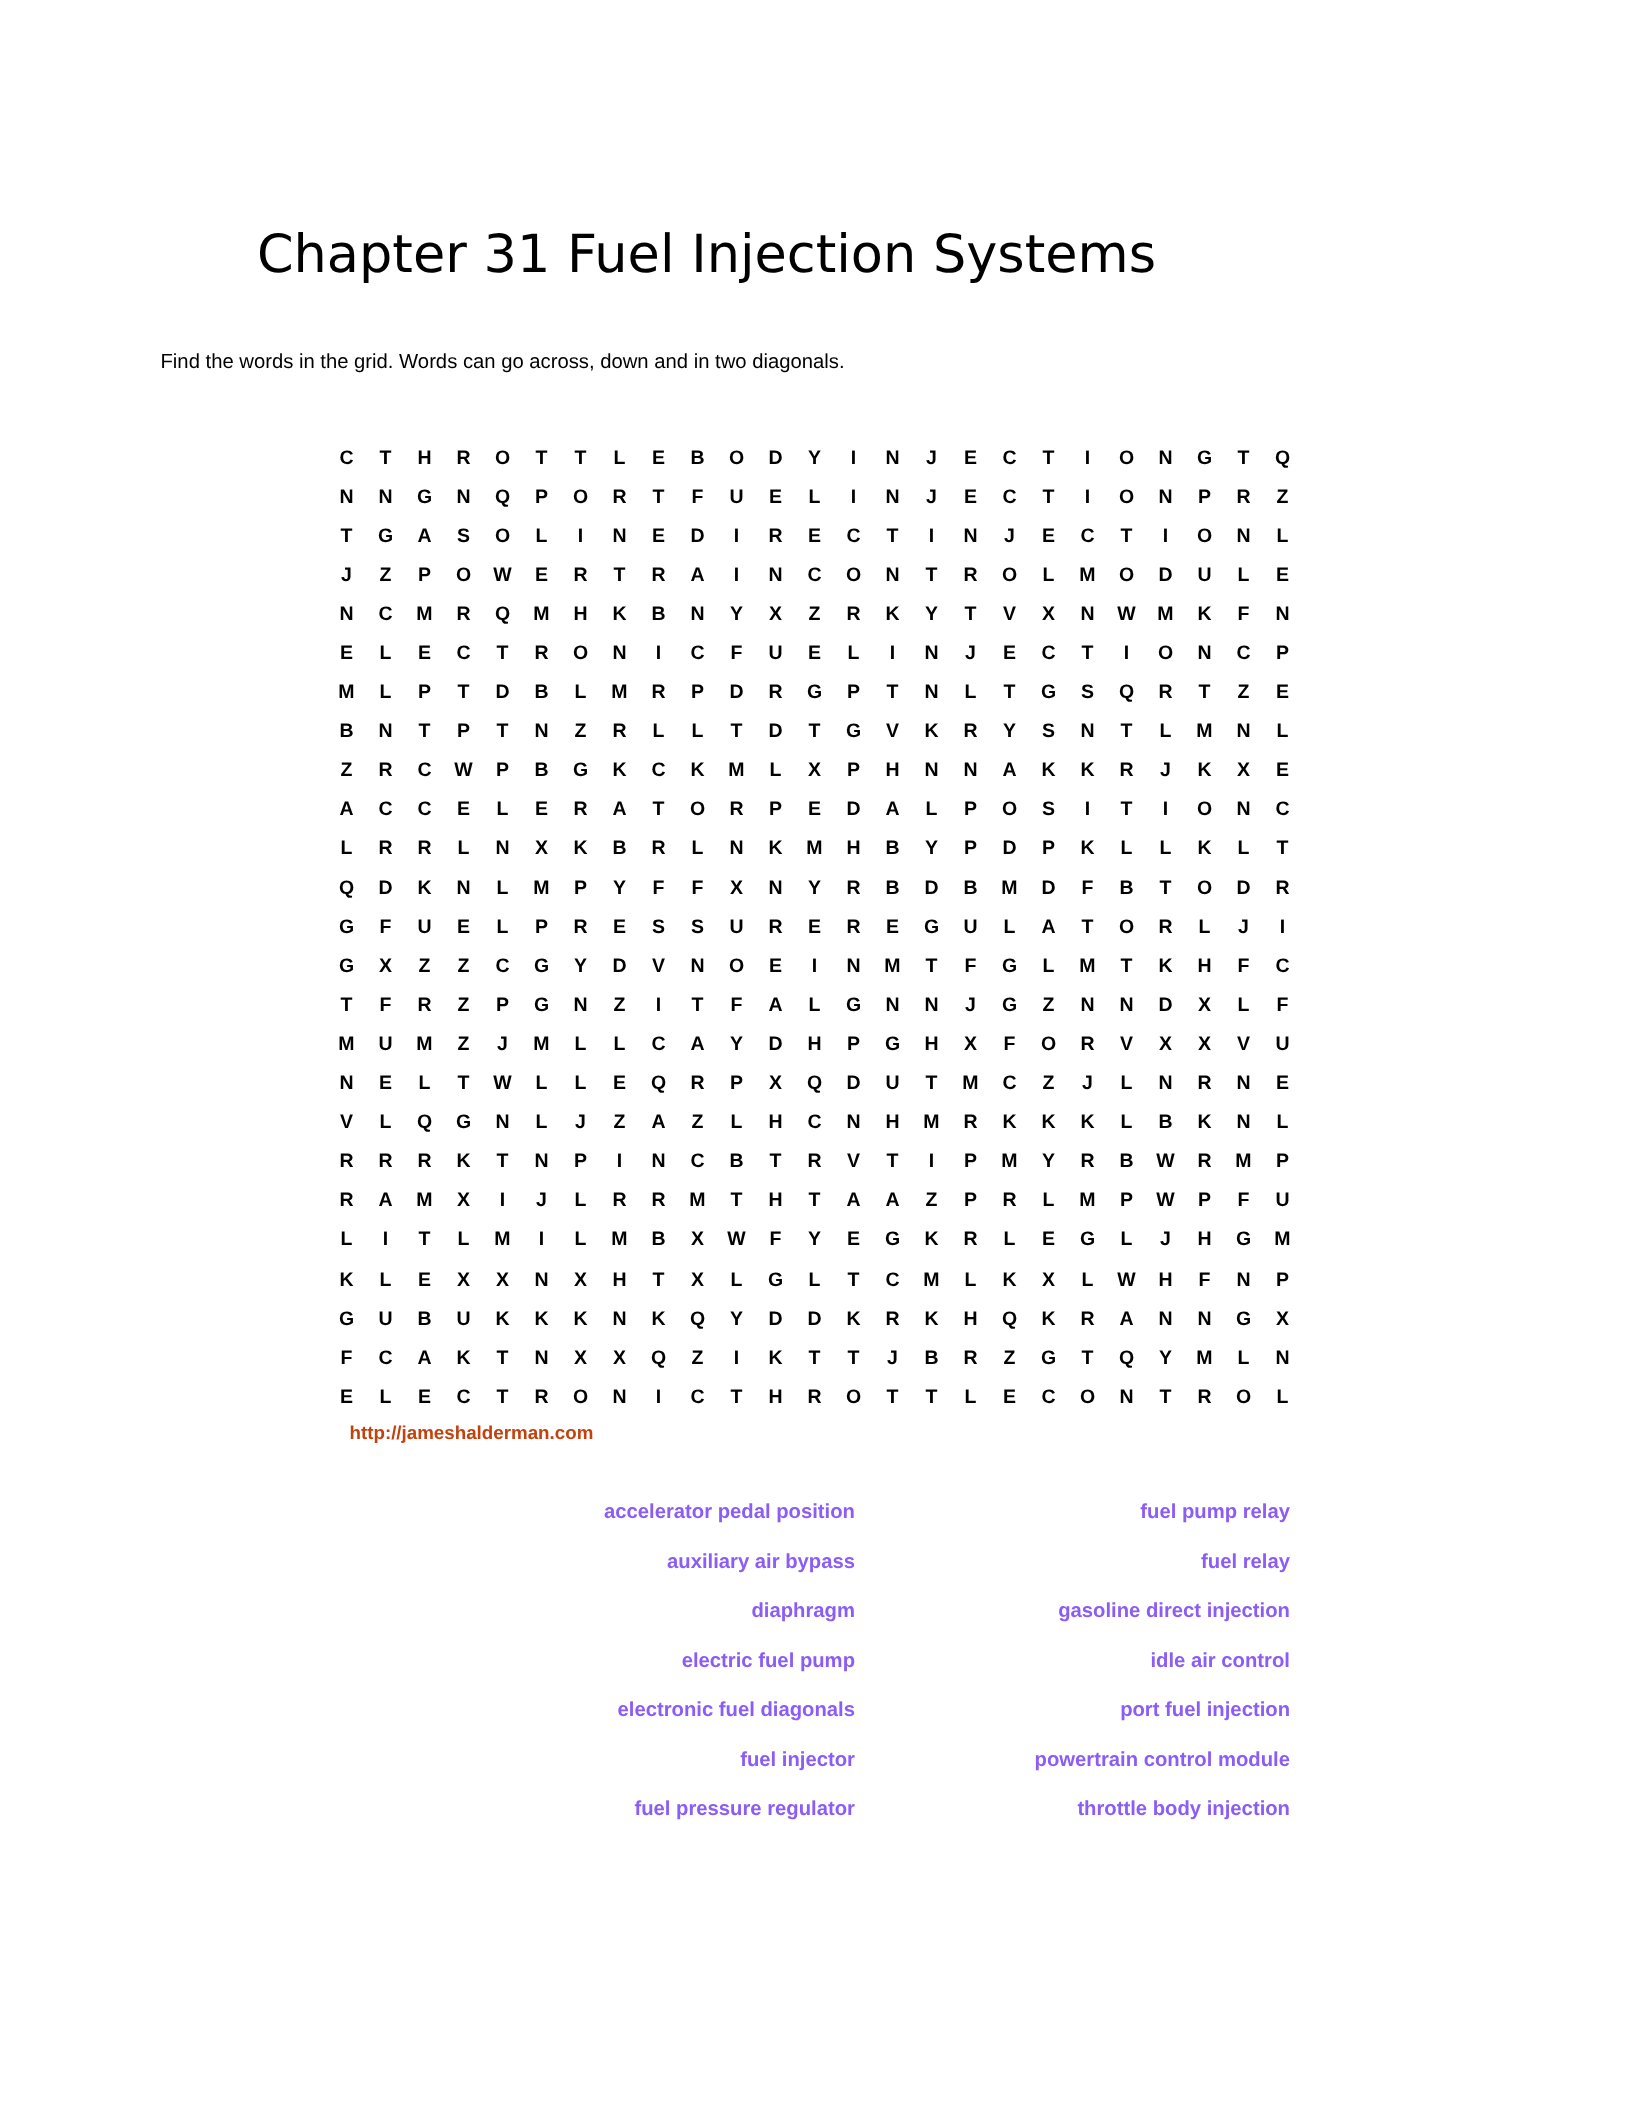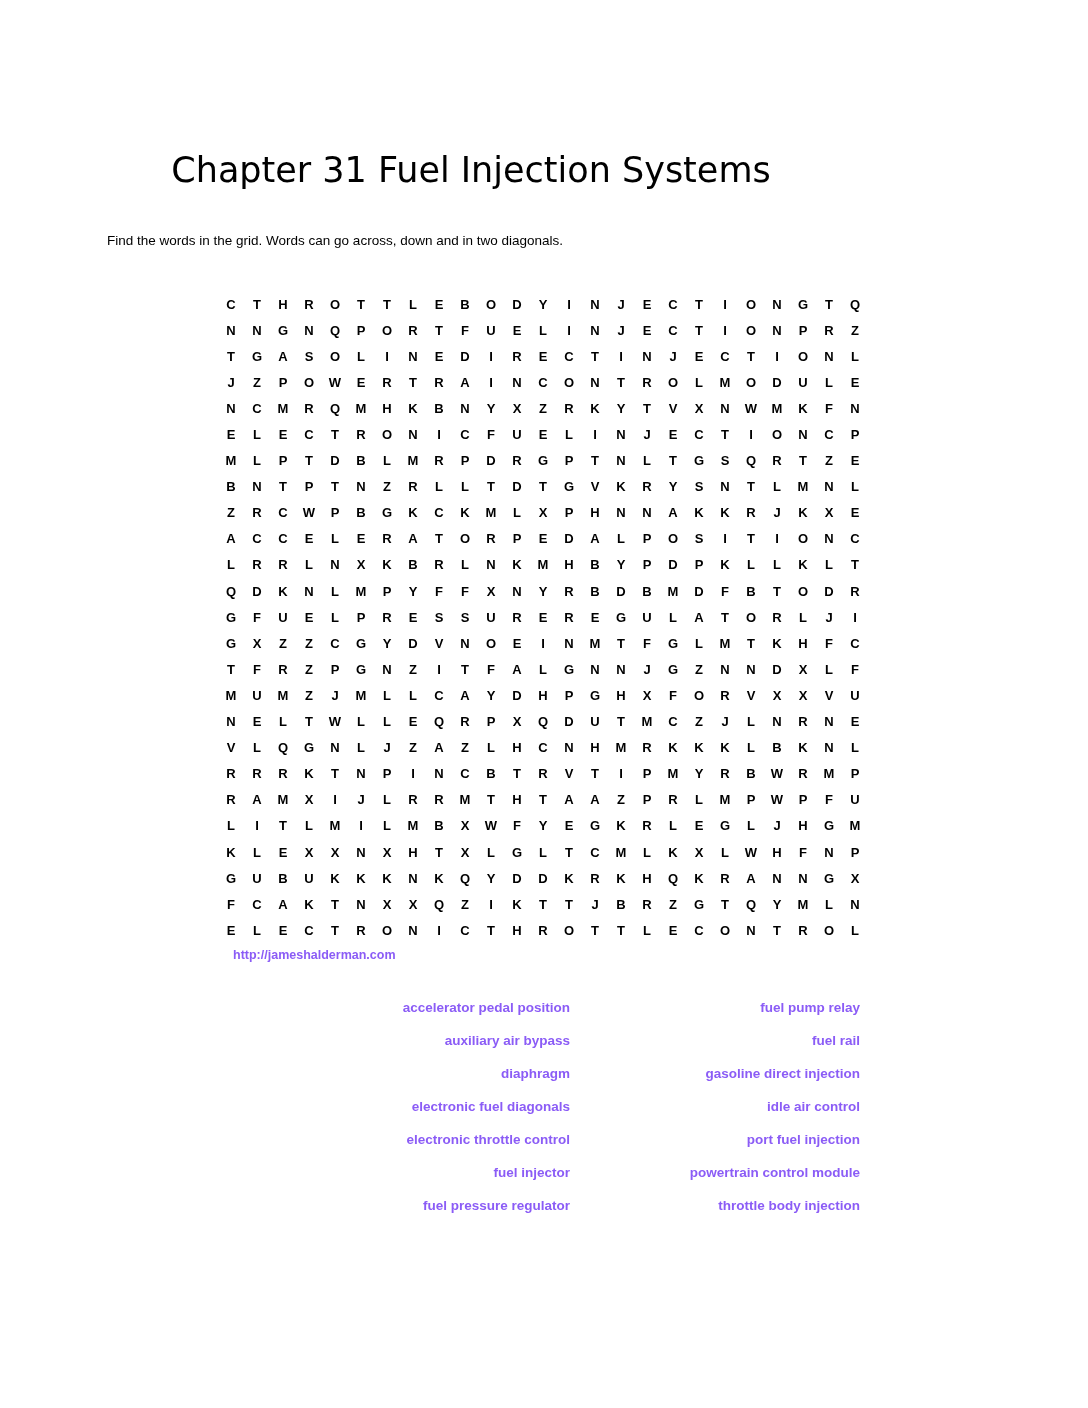--- a/index.html
+++ b/index.html
@@ -54,21 +54,21 @@
     font-weight: 700;
     font-family: "Liberation Sans", sans-serif;
     color: #000000;
   }
   .source-url {
     position: absolute;
     left: 233px;
     top: 948px;
     font-size: 12.5px;
     font-weight: 700;
-    color: #8b5cf6;
+    color: #c2410c;
   }
   .word-col {
     position: absolute;
     top: 991px;
     width: 330px;
   }
   .word-col.left  { left: 240px; }
   .word-col.right { left: 530px; }
   .word-col .word {
     height: 33px;
@@ -714,27 +714,27 @@
     <span class="cell">O</span>
     <span class="cell">L</span>
   </div>
 
 <div class="source-url">http://jameshalderman.com</div>
 
 <div class="word-col left" id="word-col-left">
     <div class="word">accelerator pedal position</div>
     <div class="word">auxiliary air bypass</div>
     <div class="word">diaphragm</div>
+    <div class="word">electric fuel pump</div>
     <div class="word">electronic fuel diagonals</div>
-    <div class="word">electronic throttle control</div>
     <div class="word">fuel injector</div>
     <div class="word">fuel pressure regulator</div>
   </div>
 
 <div class="word-col right" id="word-col-right">
     <div class="word">fuel pump relay</div>
-    <div class="word">fuel rail</div>
+    <div class="word">fuel relay</div>
     <div class="word">gasoline direct injection</div>
     <div class="word">idle air control</div>
     <div class="word">port fuel injection</div>
     <div class="word">powertrain control module</div>
     <div class="word">throttle body injection</div>
   </div>
 
 </body></html>

